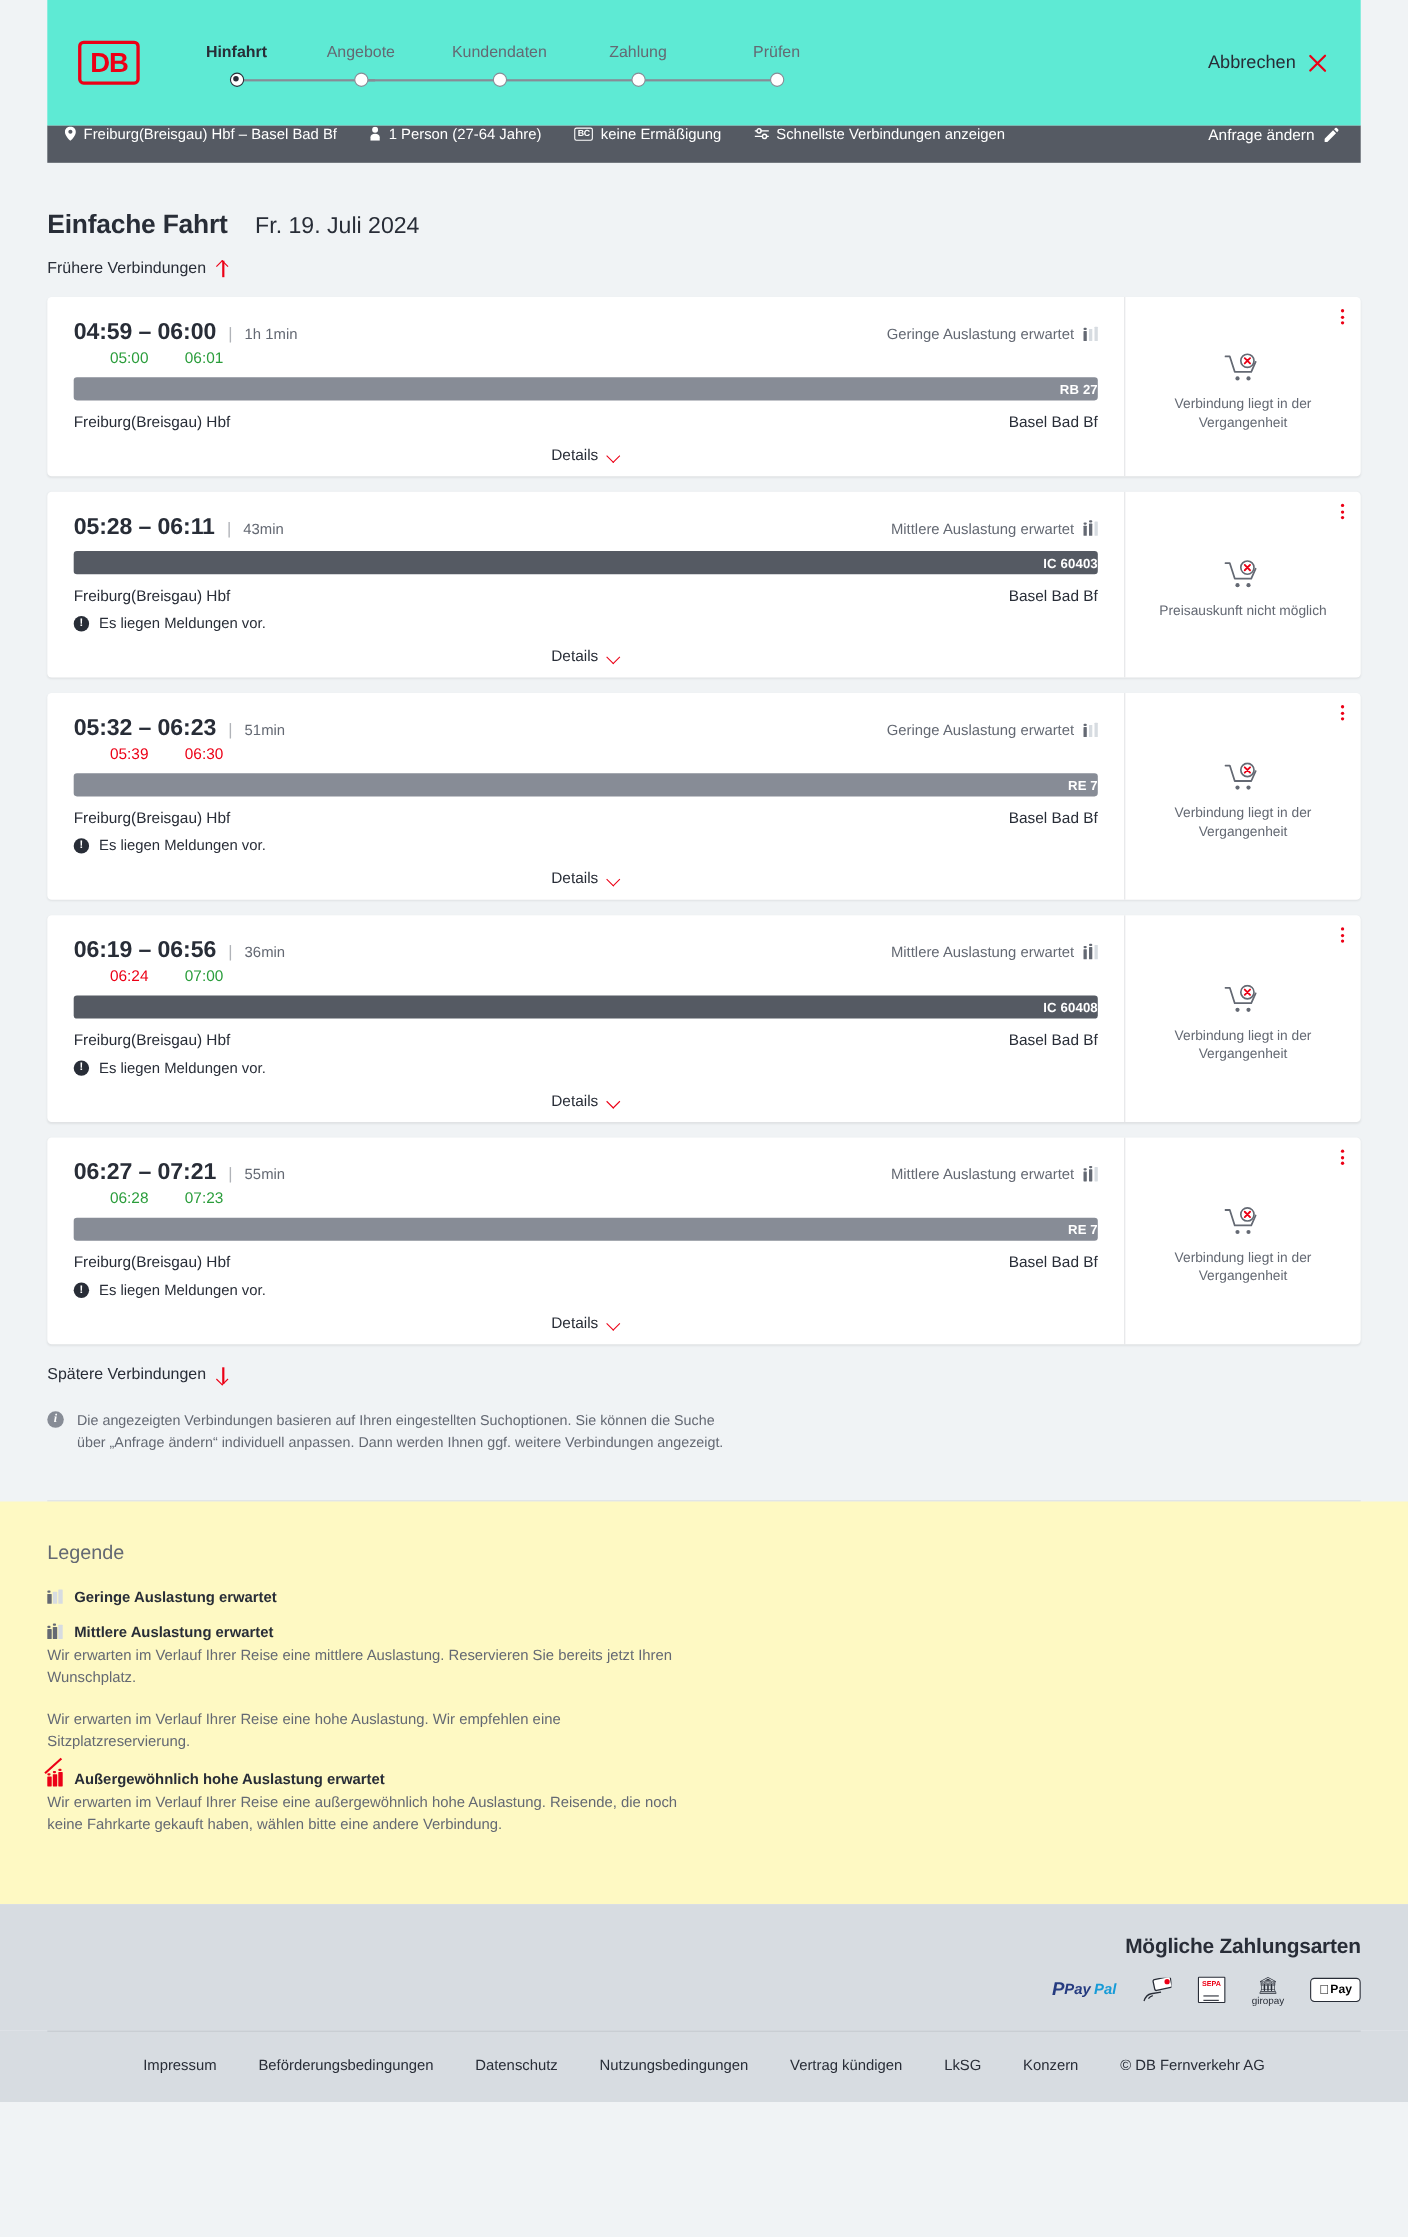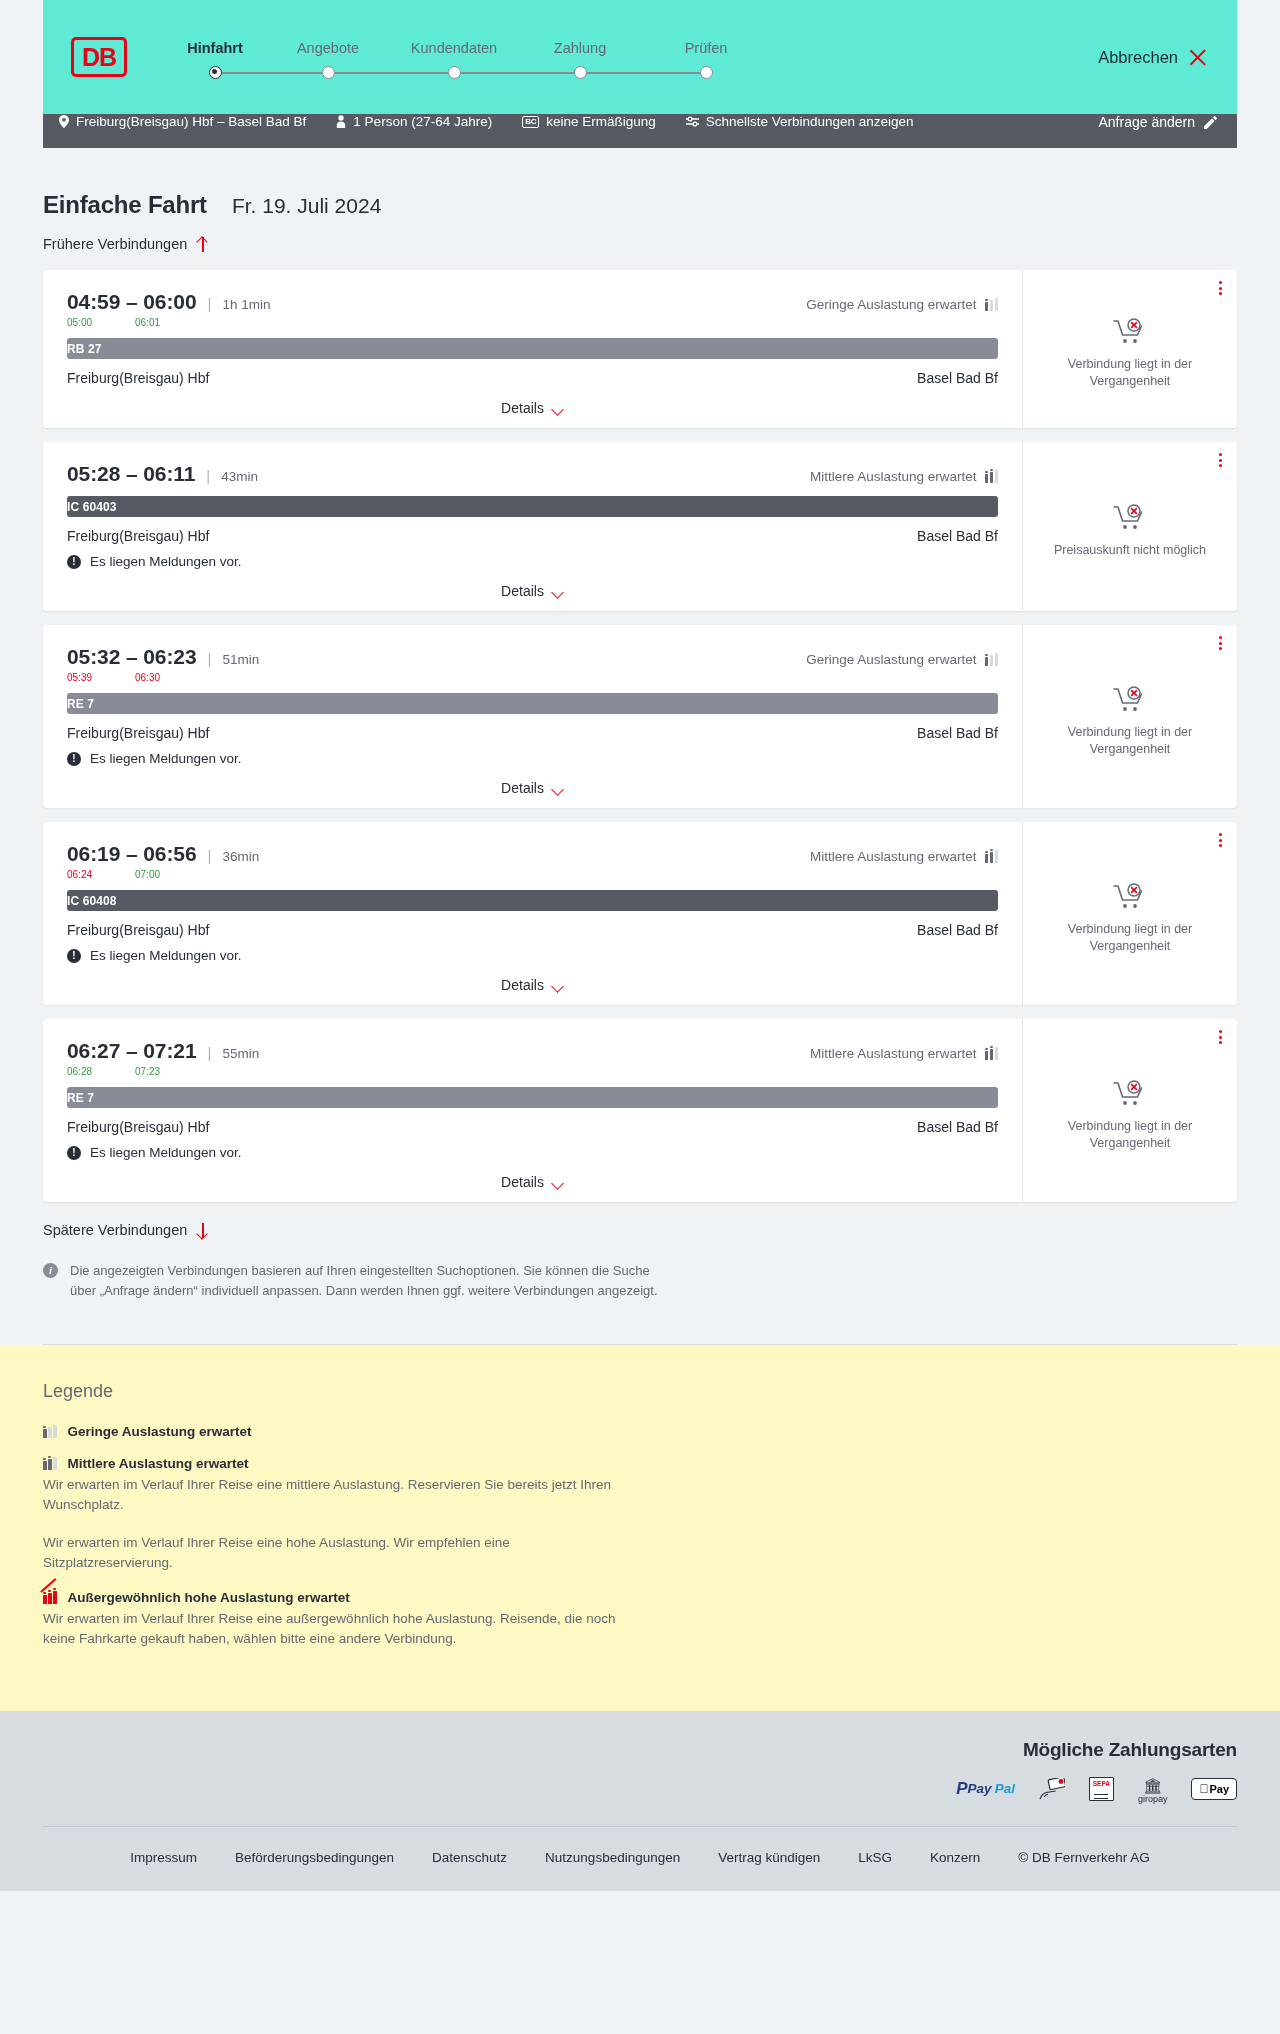--- a/index.html
+++ b/index.html
@@ -145,28 +145,28 @@
   .occ-bar { width: 3.5px; background: #d7dce1; border-radius: 0.5px; position: relative; }
   .occ-bar.b1 { height: 9px; }
   .occ-bar.b2 { height: 11px; }
   .occ-bar.b3 { height: 13px; }
   .occ-bar.on { background: #646973; }
   .occ-bar.on::before {
     content: ""; position: absolute; left: 0.4px; top: -3.4px;
     width: 2.7px; height: 2.7px; border-radius: 50%; background: #646973;
   }
   .occ-bar.b1::before, .occ-bar.b2::before, .occ-bar.b3::before {}
-  .rt-row { display: flex; margin-top: 3px; font-size: 10px; }
+  .rt-row { display: flex; margin-top: 3px; font-size: 14px; text-align: right; }
   .rt-time { width: 68px; }
   .rt-green { color: #2a9d3b; }
   .rt-red { color: #ec0016; }
   .train-bar {
     margin-top: 10px;
     height: 21px; border-radius: 3px;
-    display: flex; align-items: center; justify-content: flex-start;
+    display: flex; align-items: center; justify-content: flex-end;
     color: #fff; font-size: 12px; font-weight: 700; letter-spacing: 0.1px;
   }
   .train-bar.regional { background: #878c96; }
   .train-bar.ic { background: #555a63; }
   .stations { display: flex; justify-content: space-between; margin-top: 11px; font-size: 14px; }
   .msg-row { display: flex; align-items: center; gap: 9px; margin-top: 10px; font-size: 13.5px; }
   .excl-icon {
     width: 14px; height: 14px; border-radius: 50%; background: #282d37;
     color: #fff; font-size: 10px; font-weight: 700;
     display: flex; align-items: center; justify-content: center;

